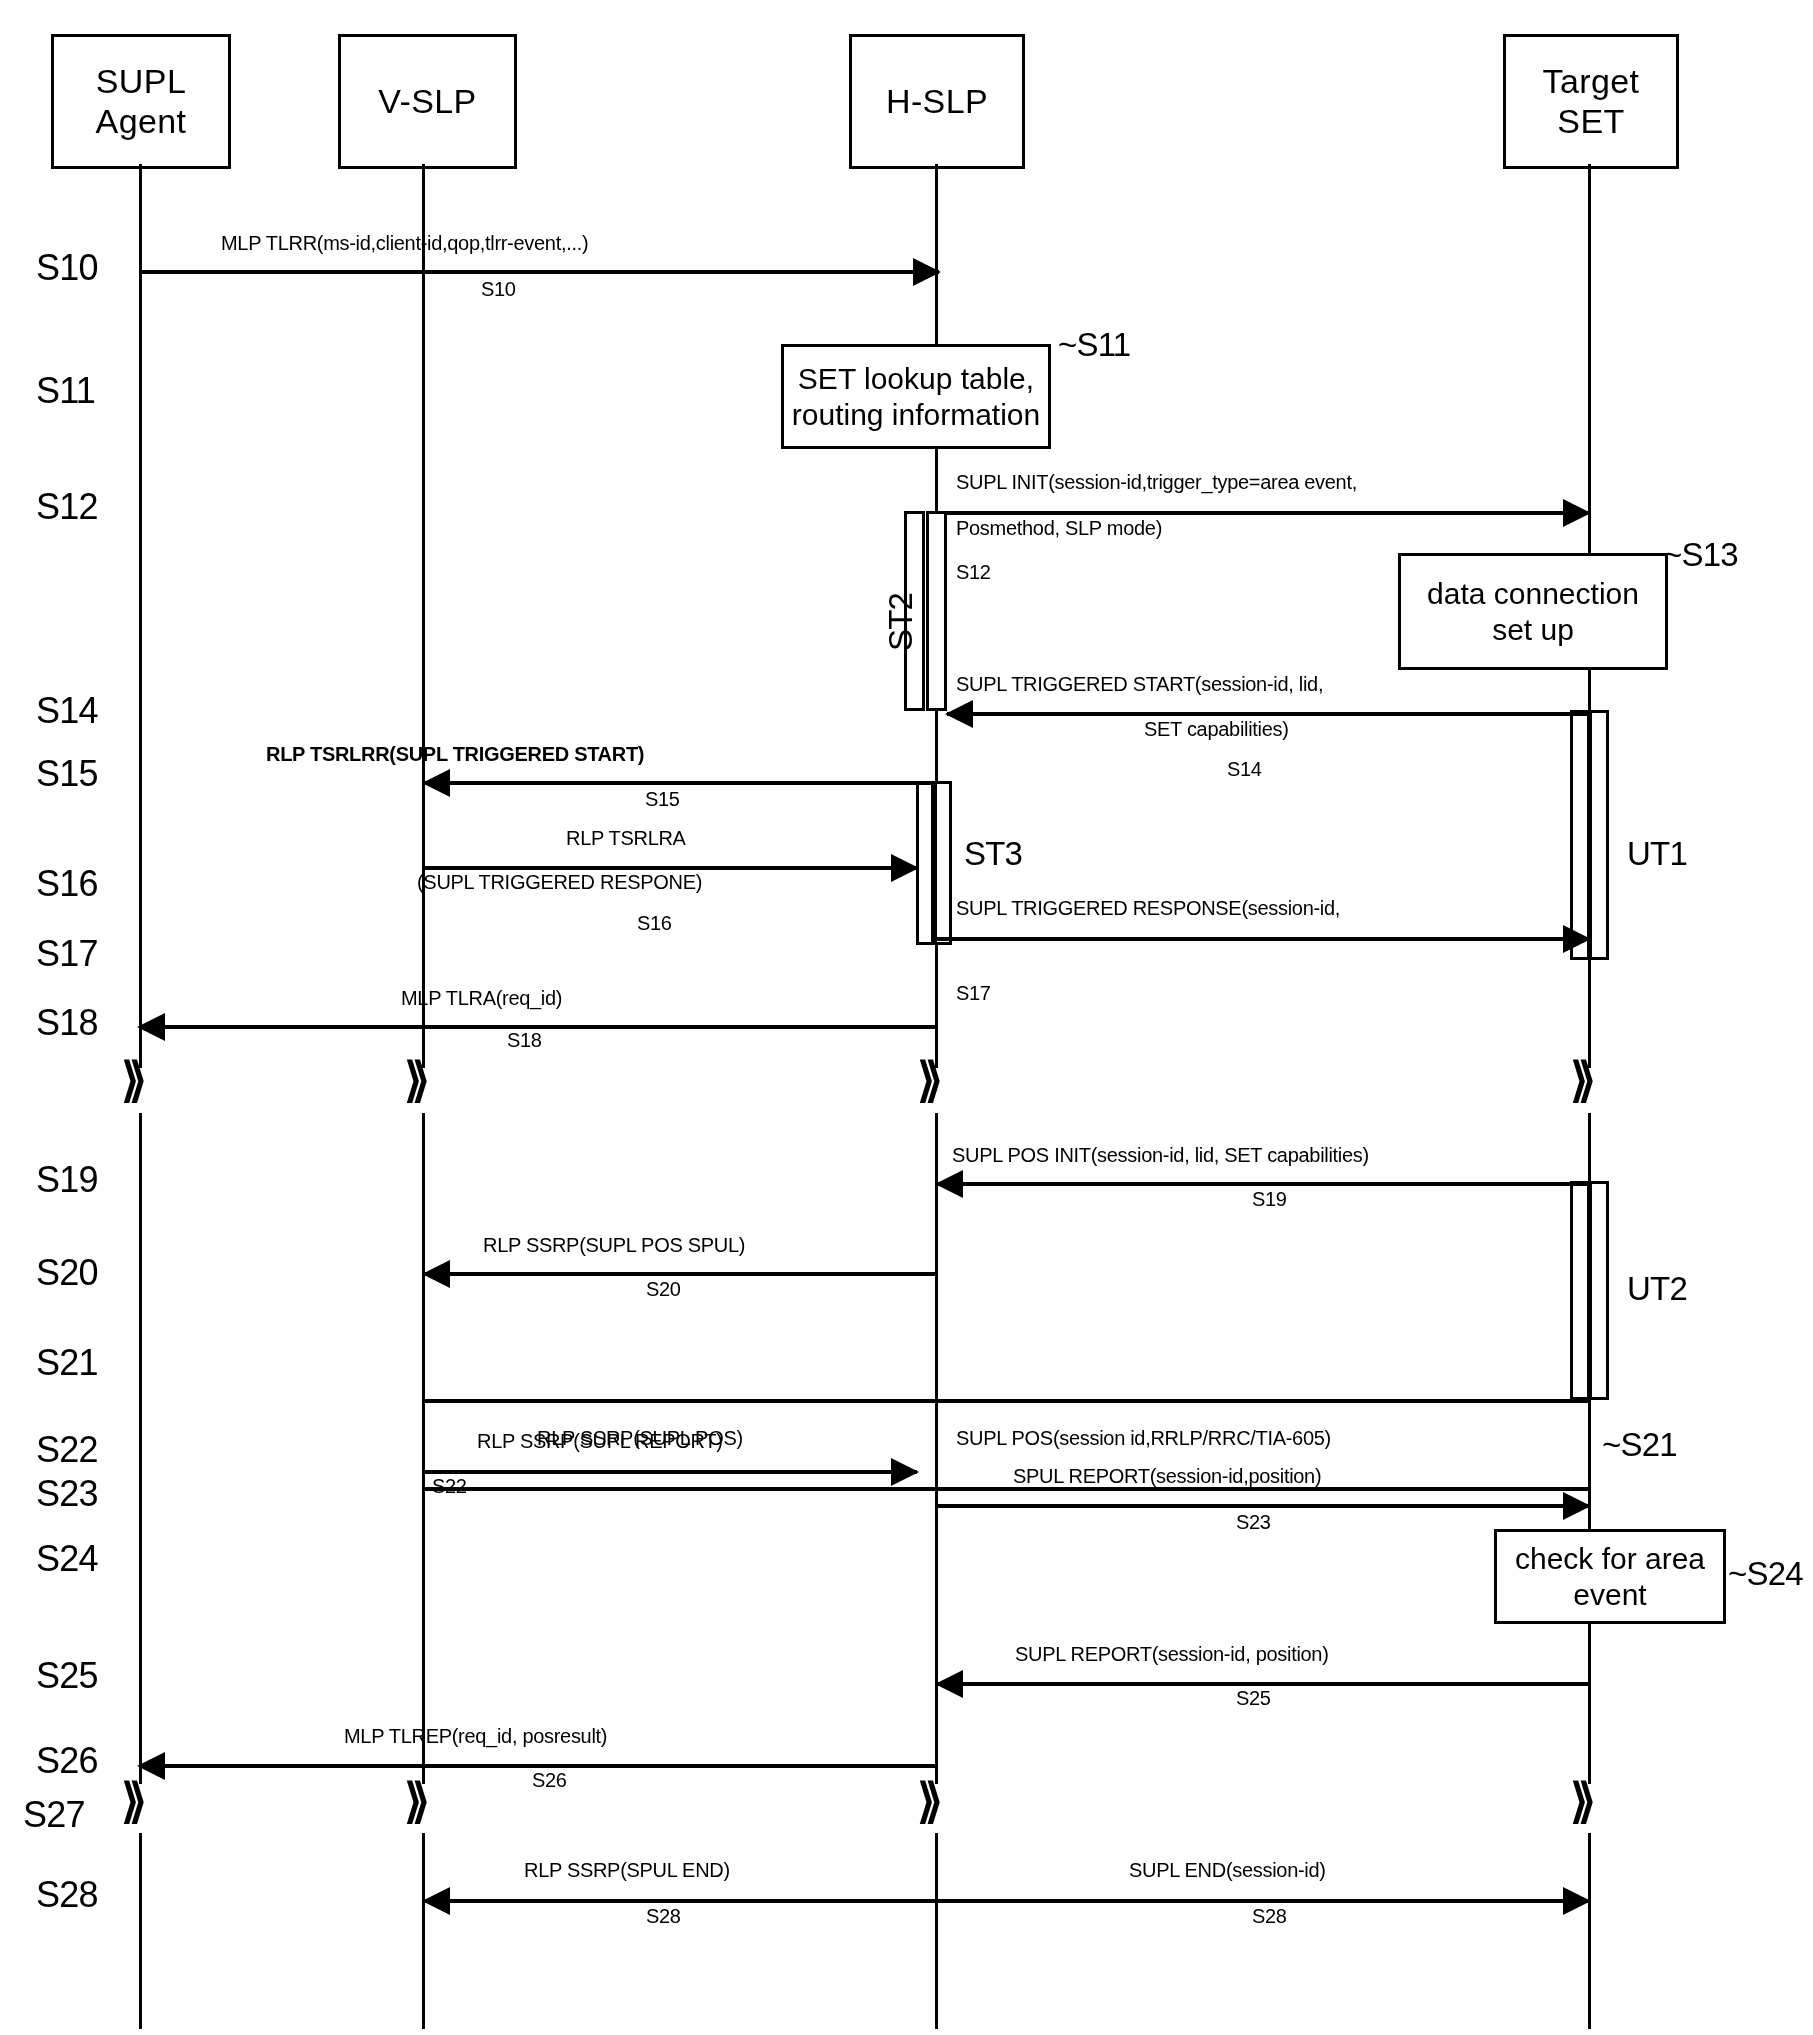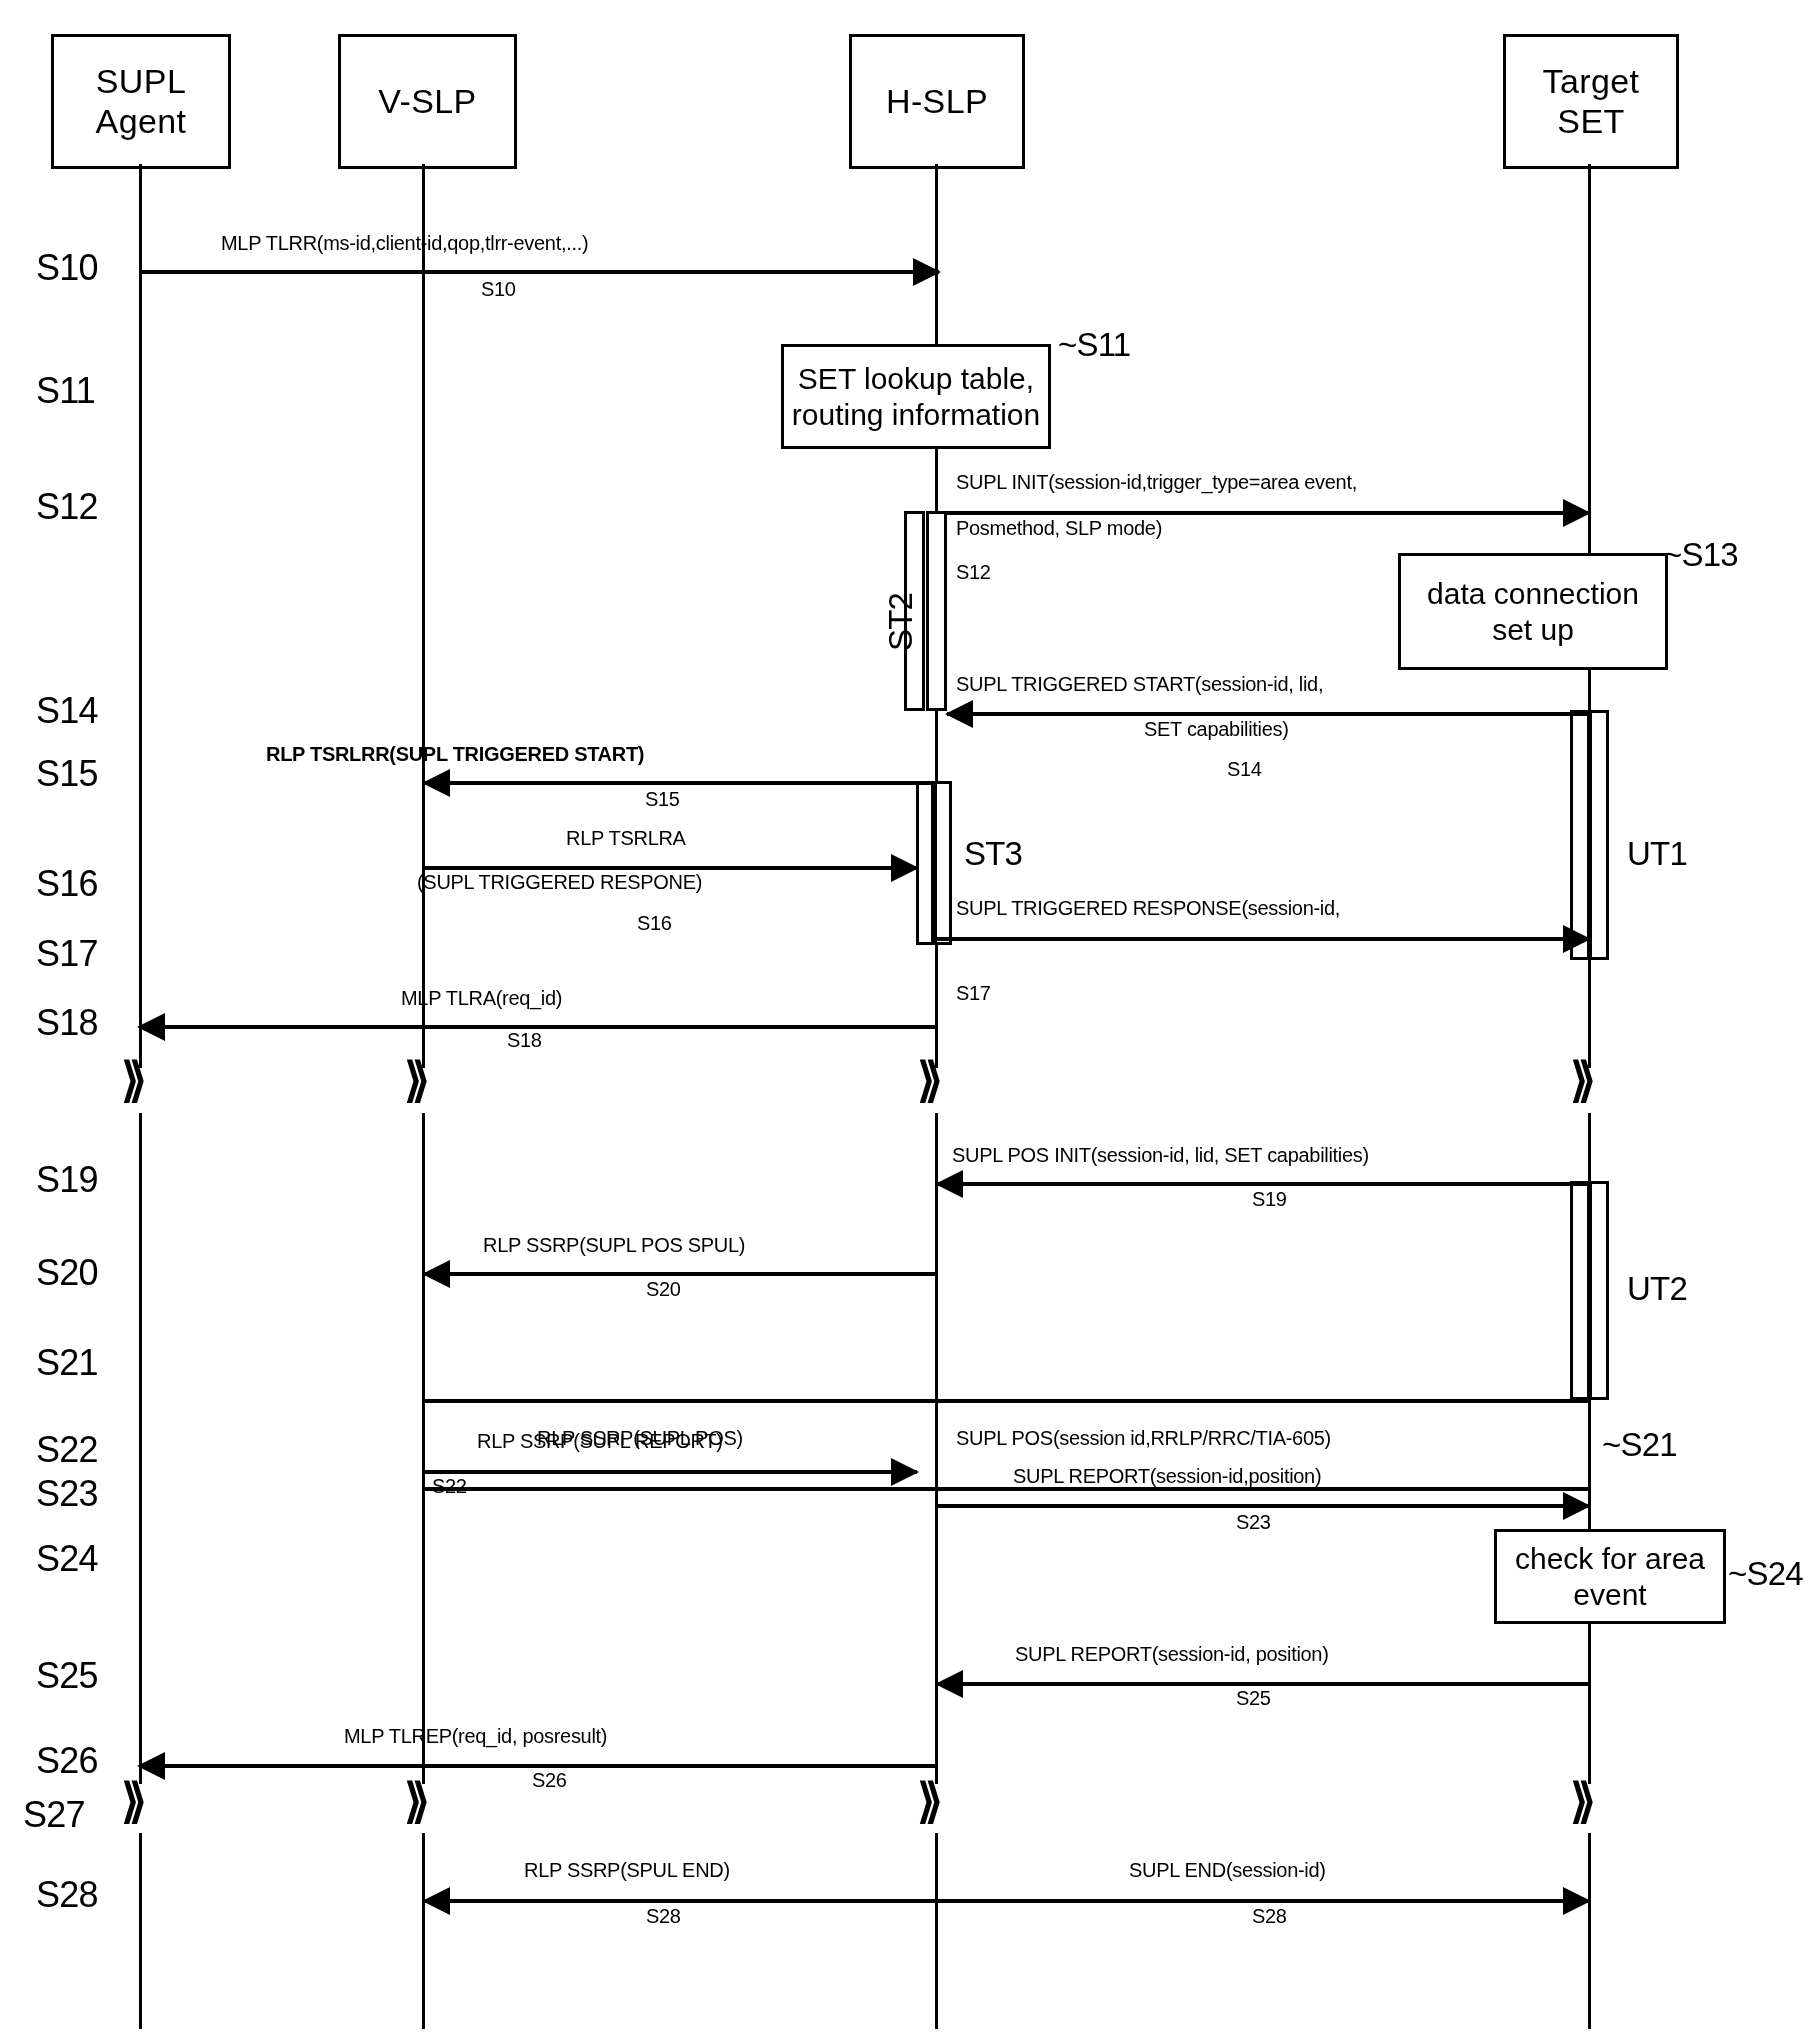--- a/index.html
+++ b/index.html
@@ -207,21 +207,21 @@
   <div class="cap" style="left:956px;top:1427px;">SUPL POS(session id,RRLP/RRC/TIA-605)</div>
   <div class="tilde" style="left:1602px;top:1426px;">~S21</div>
 
   <div class="cap" style="left:477px;top:1430px;">RLP SSRP(SUPL REPORT)</div>
   <div class="msg" style="left:424px;top:1470px;width:493px;">
     <div class="line"></div>
       <div class="ah-r"></div>
   </div>
   <div class="cap" style="left:432px;top:1475px;">S22</div>
 
-  <div class="cap" style="left:1013px;top:1465px;">SUPL REPORT(session-id,position)</div>
+  <div class="cap" style="left:1013px;top:1465px;">SPUL REPORT(session-id,position)</div>
   <div class="msg" style="left:937px;top:1504px;width:652px;">
     <div class="line"></div>
       <div class="ah-r"></div>
   </div>
   <div class="cap" style="left:1236px;top:1511px;">S23</div>
 
   <div class="note" style="left:1494px;top:1529px;width:232px;height:95px;">
     <div>
       <div>check for area</div>
       <div>event</div>

